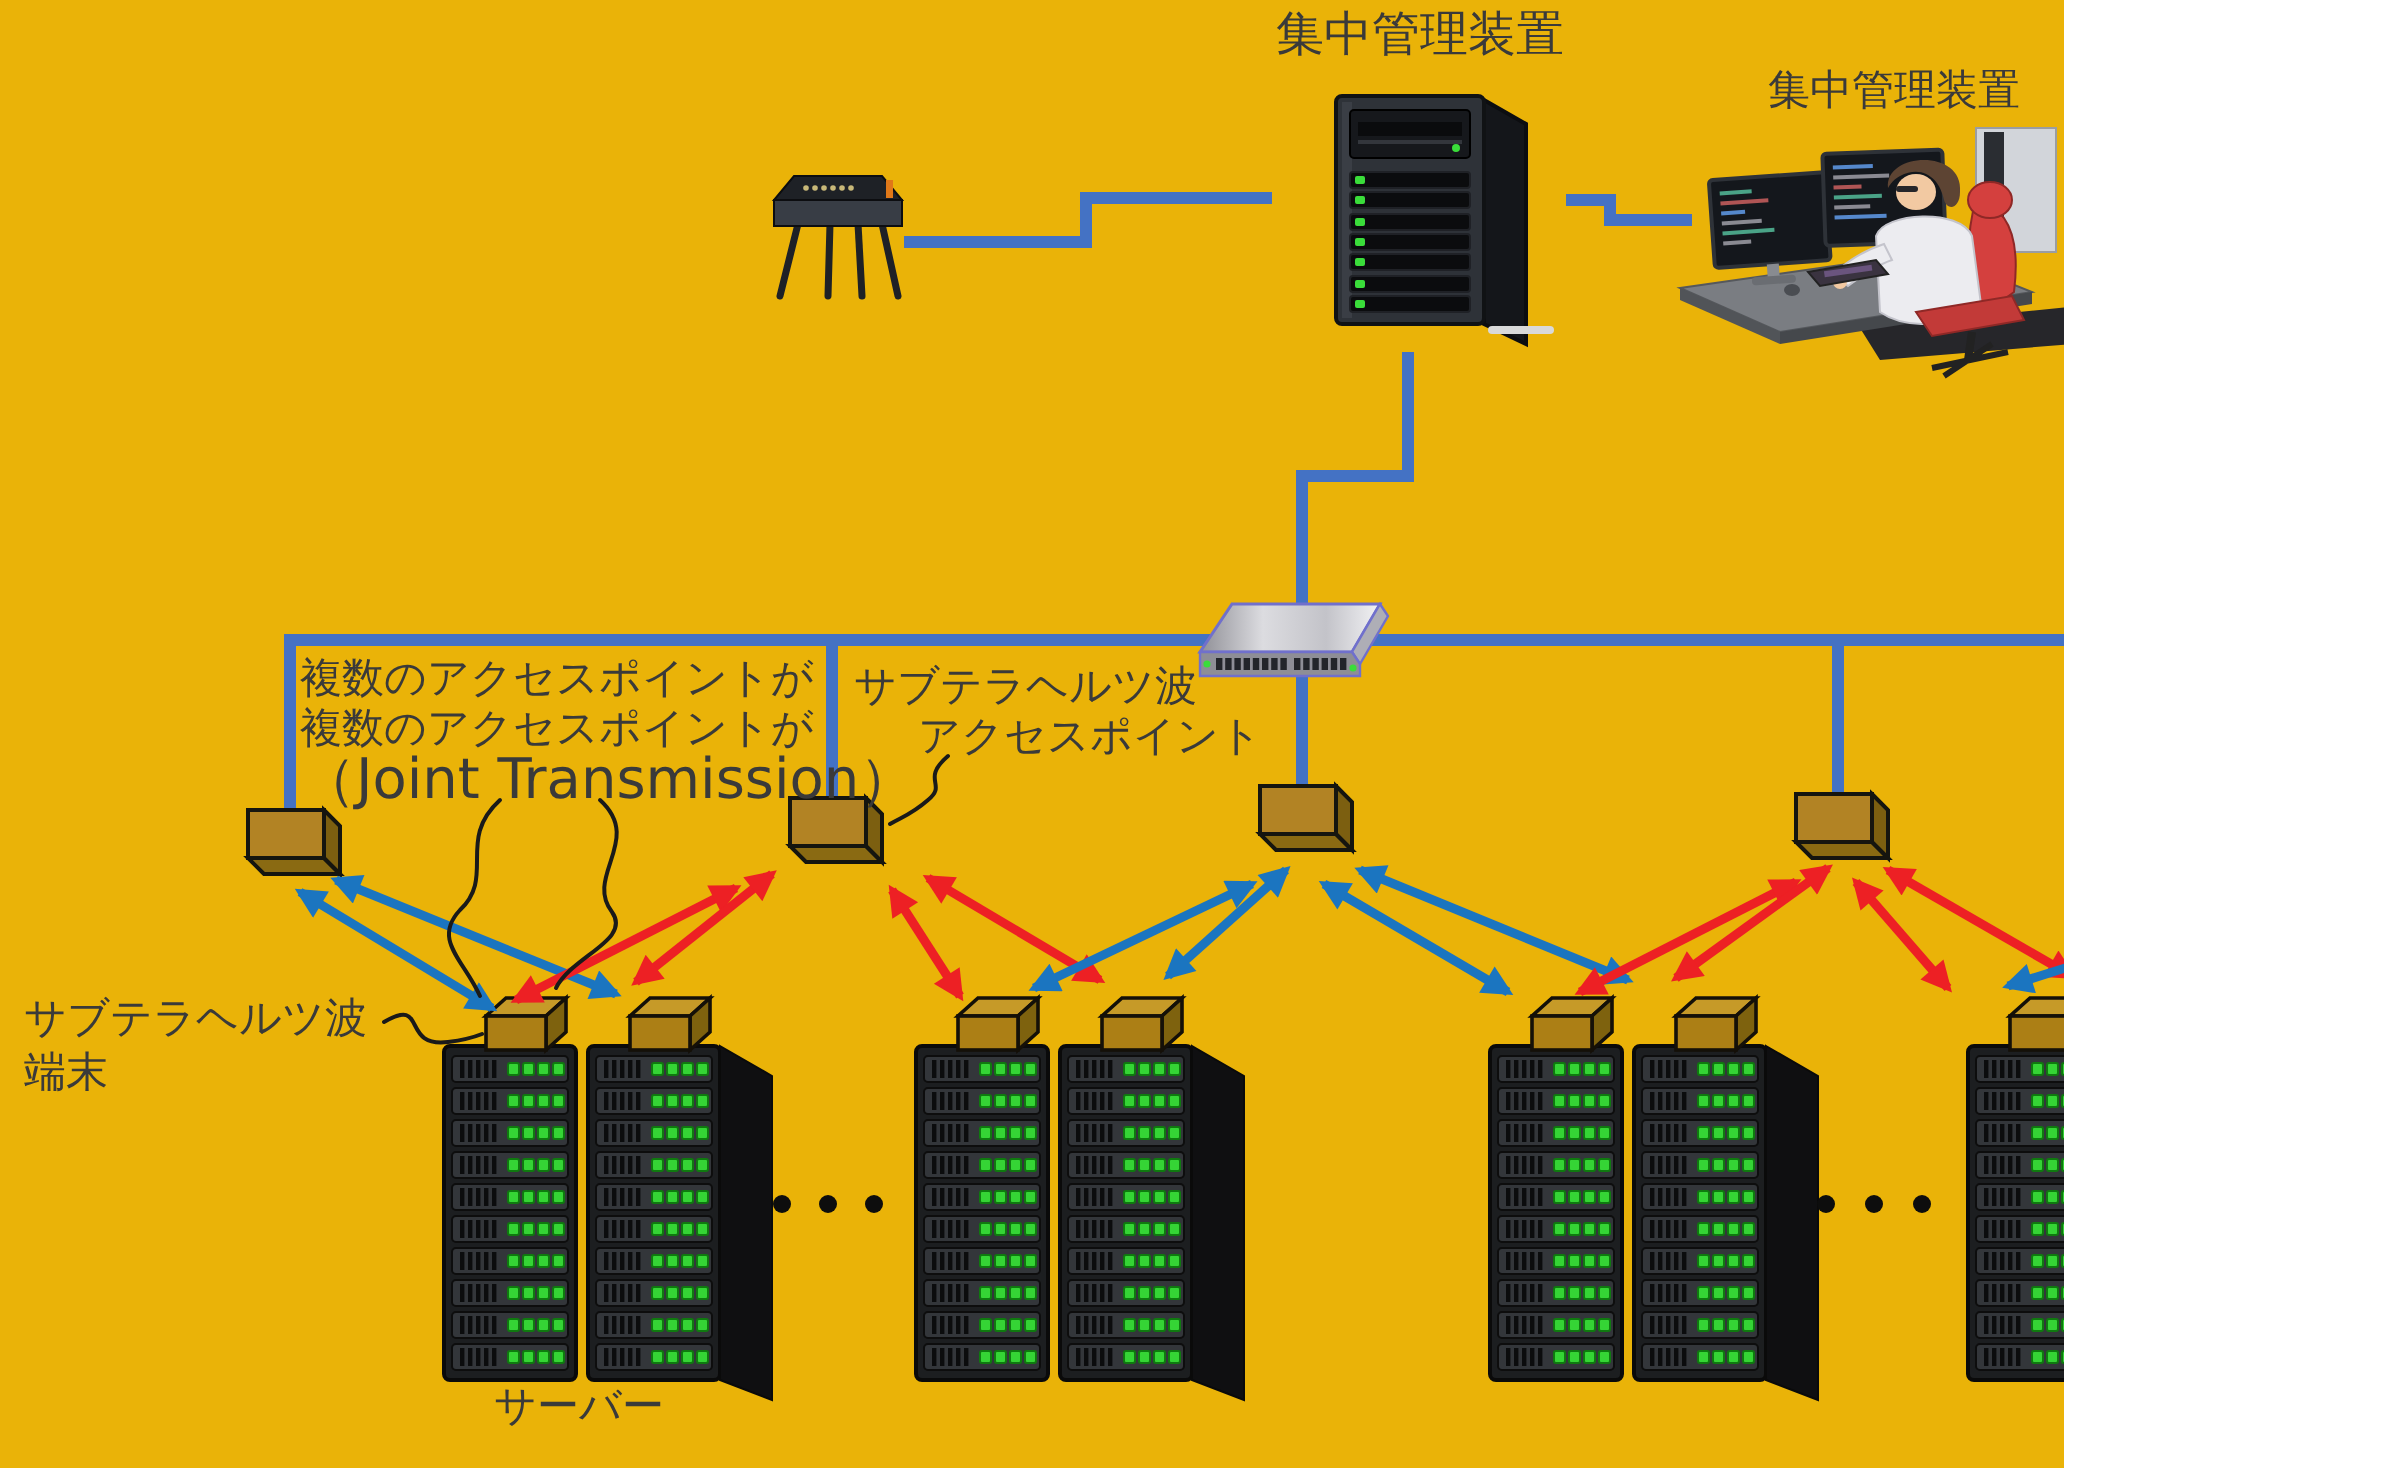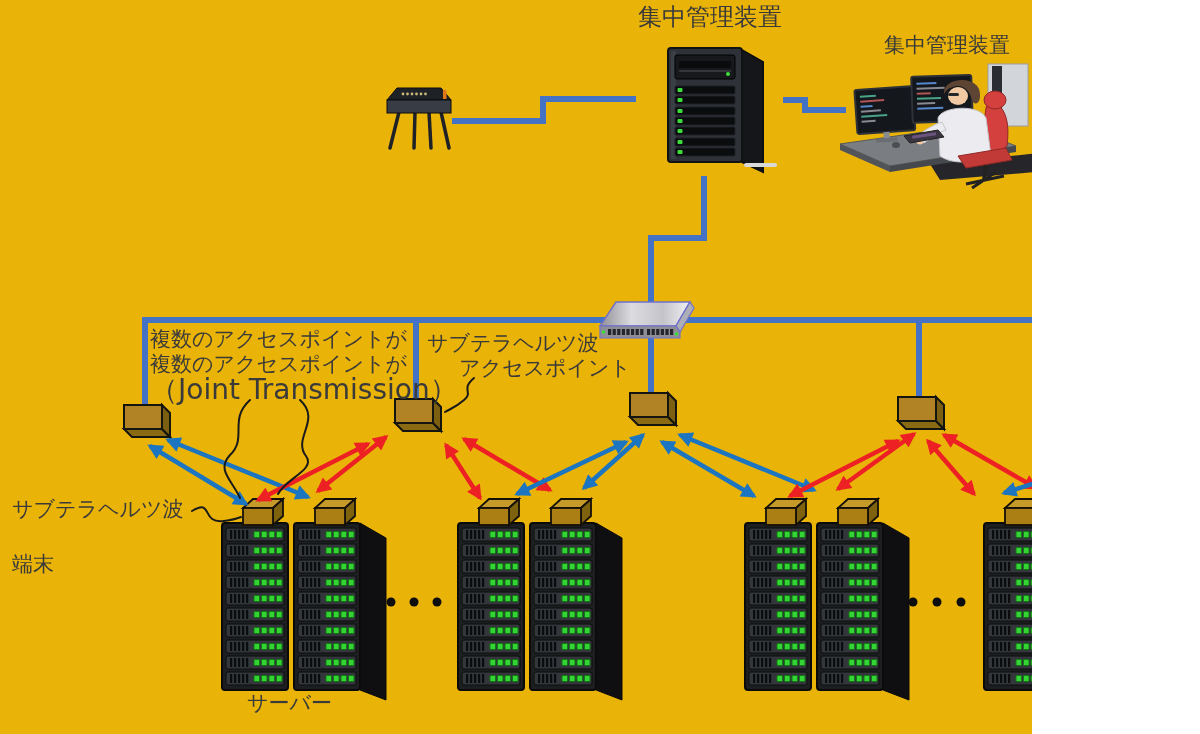--- a/index.html
+++ b/index.html
@@ -9,21 +9,21 @@
   .label{position:absolute;color:#3a3a3a;font-size:21px;line-height:25px;white-space:nowrap;}
   .t-central{left:628px;top:5px;width:164px;text-align:center;font-size:24px;}
   .t-microwave{left:293px;top:54px;}
   .t-monitor{left:884px;top:33px;}
   .t-joint1{left:150px;top:327px;}
   .t-joint2{left:150px;top:352px;}
   .t-joint3{left:150px;top:377px;width:270px;text-align:center;font-size:28px;}
   .t-ap1{left:427px;top:331px;}
   .t-ap2{left:427px;top:356px;margin-left:32px;}
   .t-term1{left:12px;top:497px;}
-  .t-term2{left:12px;top:524px;margin-top:28px;}
+  .t-term2{left:12px;top:524px;}
   .t-server{left:247px;top:691px;width:100px;}
   .watermark{position:absolute;left:744px;top:163px;width:33px;height:4px;
              background:#d9d9d9;border-radius:2px;}
 </style>
 </head>
 <body>
 
 <div id="stage">
 
 <svg id="art" width="1200" height="734" viewBox="0 0 1200 734">

